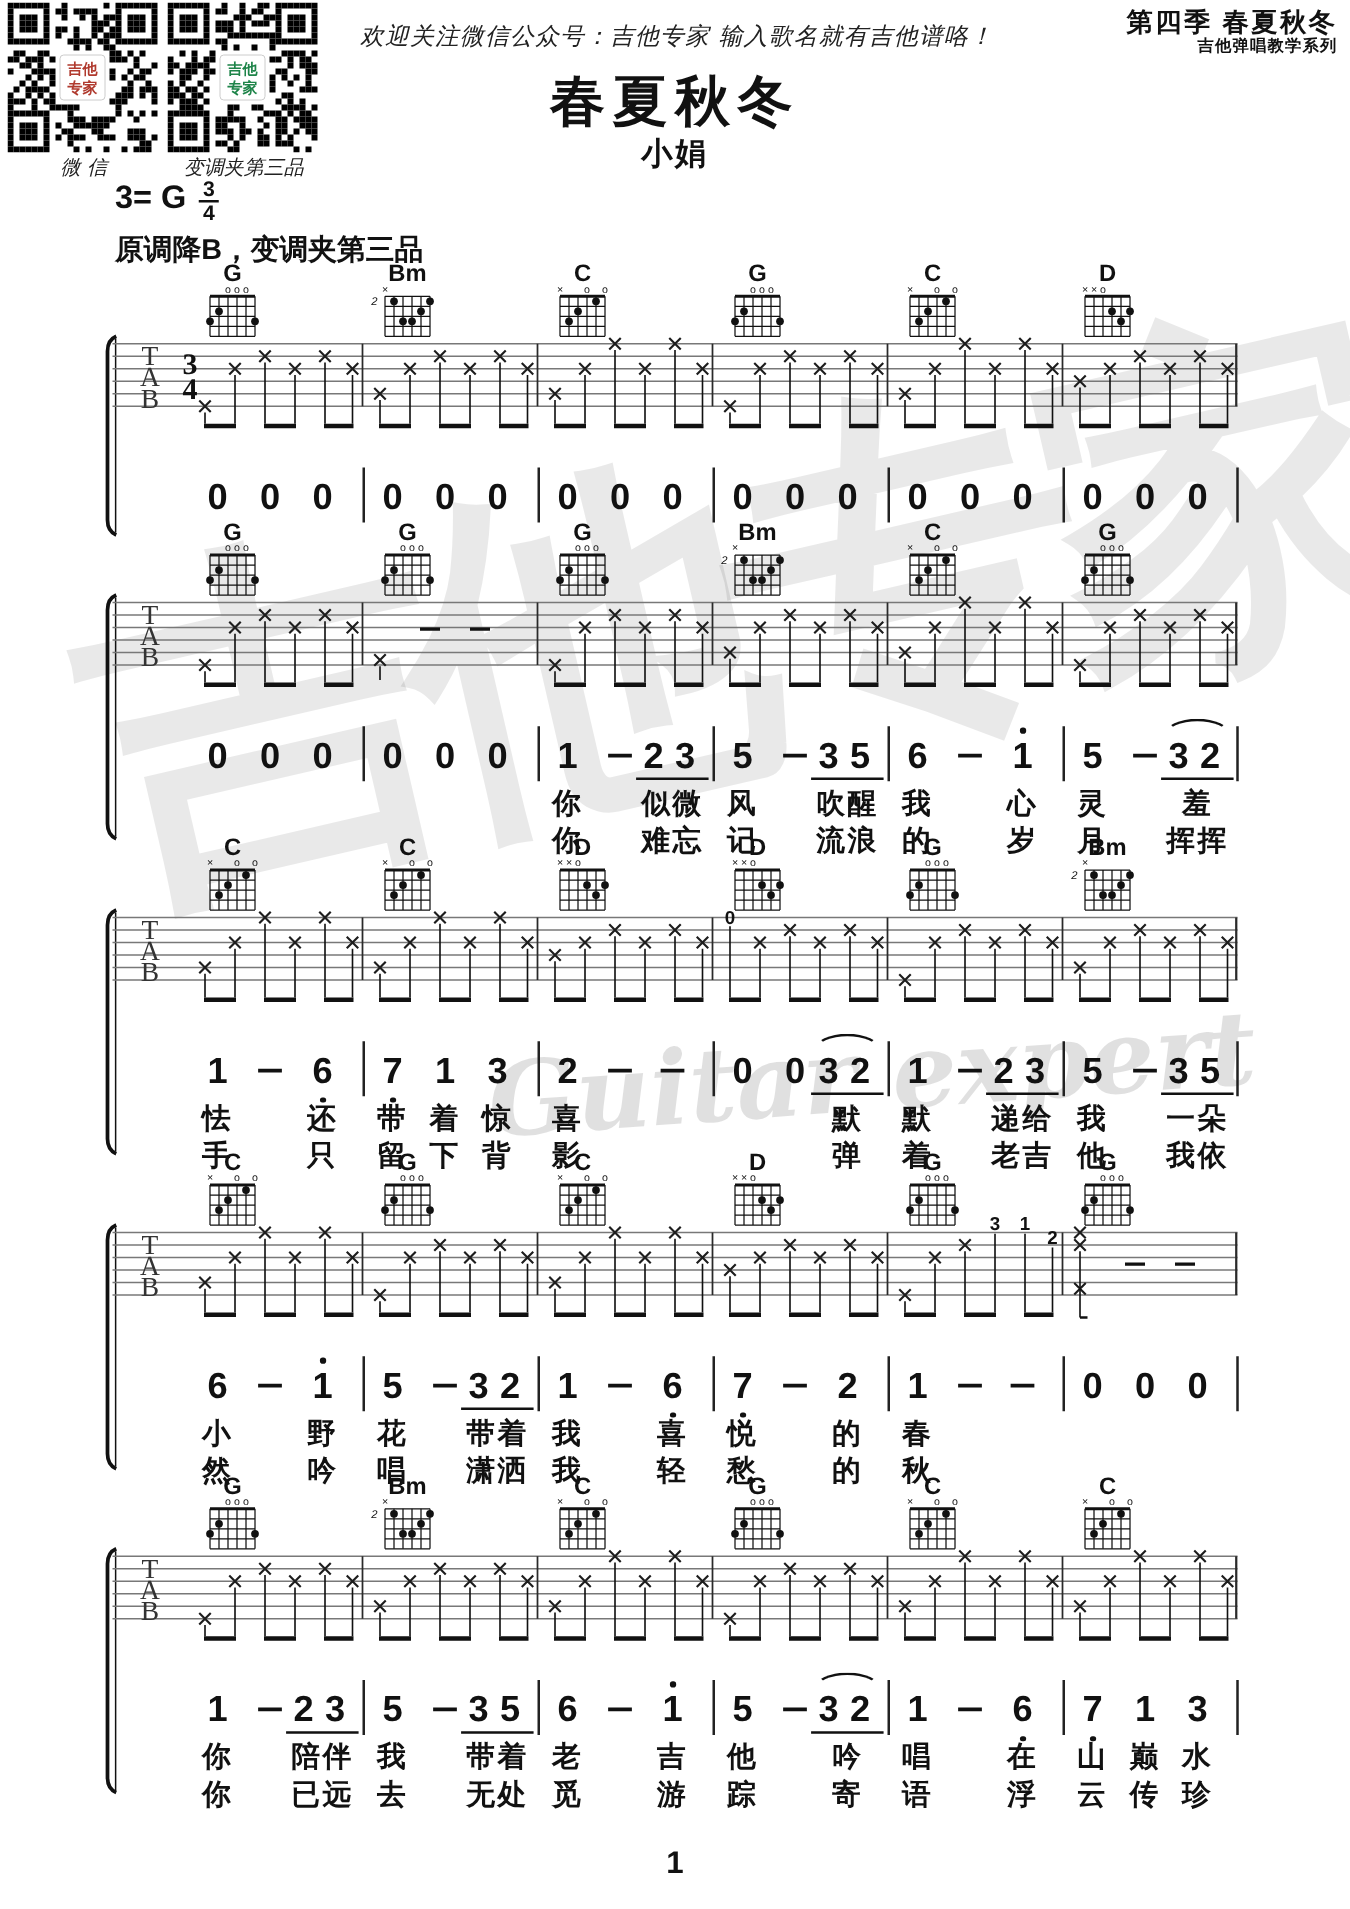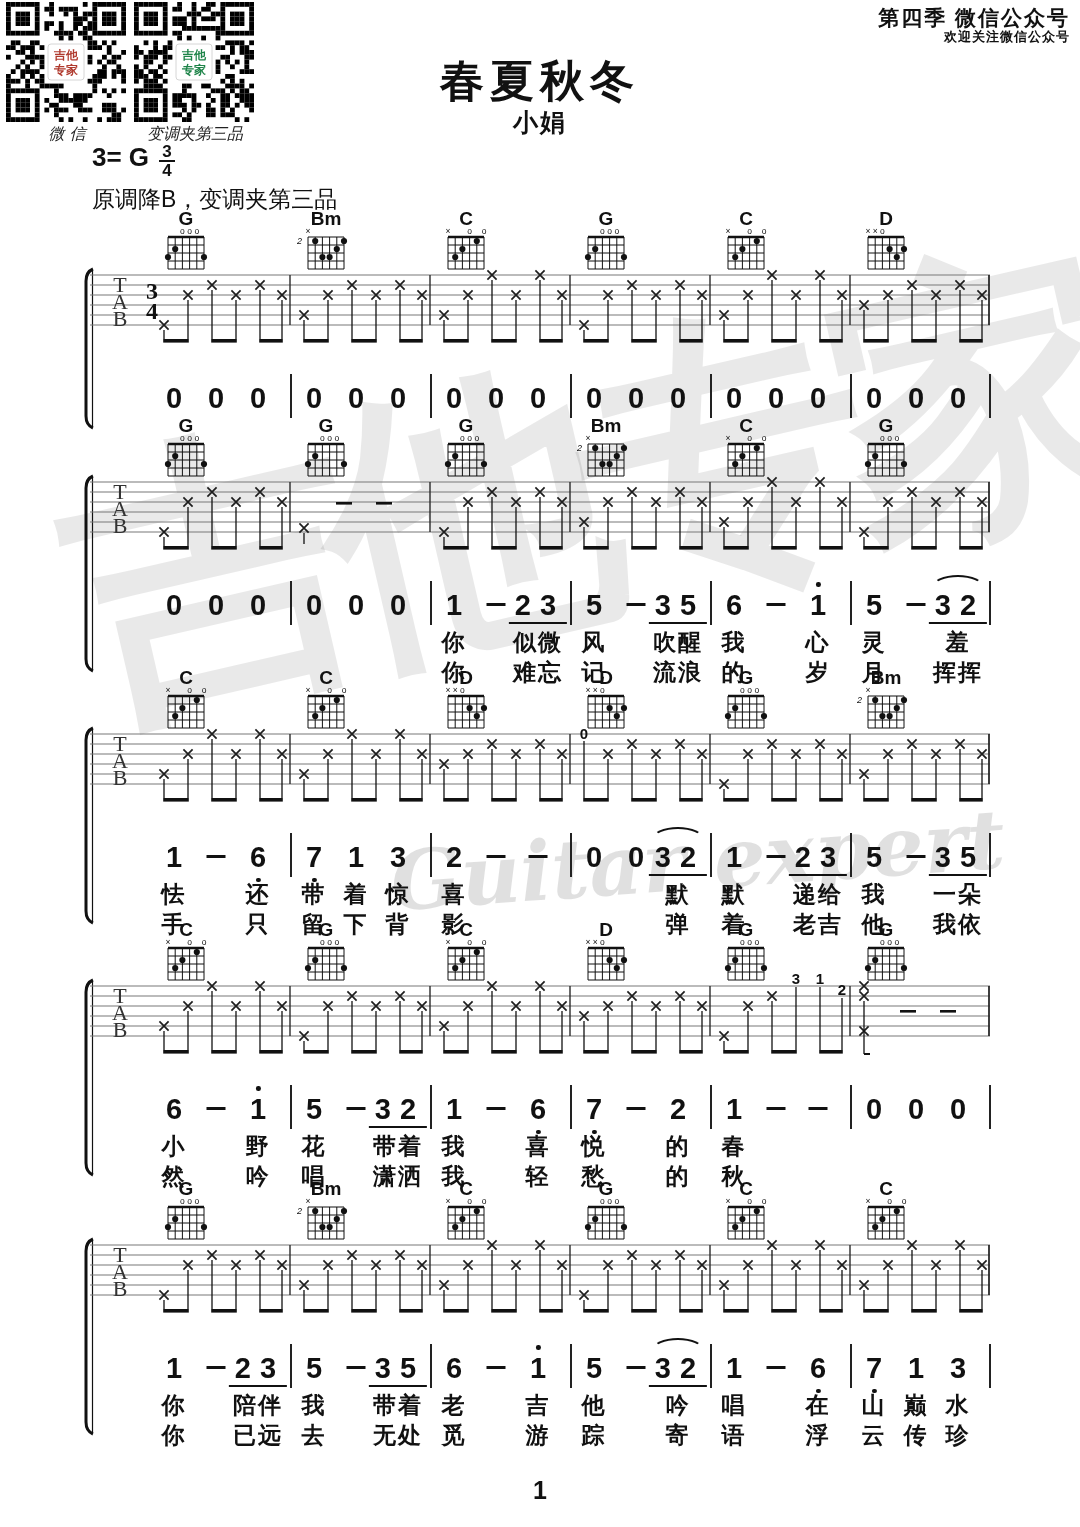--- a/index.html
+++ b/index.html
@@ -8,21 +8,21 @@
   .abs{position:absolute;}
   .script{font-family:"DejaVu Serif",serif;font-style:italic;}
   .banner{left:288px;top:16px;font-size:19px;letter-spacing:1px;color:#222;}
   .series1{right:10px;top:4px;font-size:21px;font-weight:bold;letter-spacing:2px;}
   .series2{right:10px;top:28px;font-size:13px;font-weight:bold;letter-spacing:1px;}
   .title{left:0;top:52px;width:1080px;text-align:center;font-size:44px;font-weight:900;letter-spacing:6px;}
   .artist{left:0;top:106px;width:1080px;text-align:center;font-size:25px;font-weight:600;letter-spacing:2px;}
   .keyline{left:92px;top:142px;font-size:26px;font-weight:600;}
   .frac{display:inline-block;vertical-align:-10px;margin-left:10px;text-align:center;font-size:17px;font-weight:bold;line-height:15px;}
   .frac .bar{display:block;width:16px;height:2px;background:#111;margin:1px auto;}
-  .tuning{left:92px;top:184px;font-size:23px;font-weight:normal;text-align:center;}
+  .tuning{left:92px;top:184px;font-size:23px;font-weight:bold;text-align:center;}
   .contact{right:95px;top:138px;text-align:right;font-size:21px;font-weight:bold;line-height:26px;}
   .qrlabel{position:absolute;top:122px;width:122px;text-align:center;font-size:16px;color:#222;
            font-family:"DejaVu Serif",serif;font-style:italic;}
   .wm-cn{left:30px;top:420px;width:1060px;font-size:290px;font-weight:bold;color:rgba(0,0,0,0.085);
          font-family:"DejaVu Serif",serif;white-space:nowrap;letter-spacing:-28px;
          transform:rotate(-13deg);transform-origin:left top;z-index:0;pointer-events:none;}
   .wm-en{left:390px;top:812px;font-size:82px;font-weight:bold;font-style:italic;color:rgba(0,0,0,0.12);
          font-family:"DejaVu Serif",serif;transform:rotate(-4deg);z-index:0;pointer-events:none;}
   .footer-page{left:0;top:1476px;width:1080px;text-align:center;font-size:25px;font-weight:600;}
   .footer-notice{left:0;top:1502px;width:1080px;text-align:center;font-size:17px;font-weight:bold;letter-spacing:2px;}
@@ -606,22 +606,23 @@
         <rect x="52.8" y="115.19999999999999" width="4.8" height="4.8" fill="#000"></rect>
         <rect x="100.8" y="115.19999999999999" width="4.8" height="4.8" fill="#000"></rect>
         <rect x="110.39999999999999" y="115.19999999999999" width="4.8" height="4.8" fill="#000"></rect>
         <rect x="42" y="42" width="36" height="36" fill="#fff" stroke="#ccc" stroke-width="0.8" rx="3"></rect>
         <text x="60" y="57" text-anchor="middle" font-size="12" fill="#1e8449" font-weight="bold">吉他</text>
         <text x="60" y="72" text-anchor="middle" font-size="12" fill="#1e8449" font-weight="bold">专家</text>
       </svg>
     <div class="qrlabel">变调夹第三品</div>
   </div>
 
-  <div class="abs series1">第四季 微信公众号</div>
-  <div class="abs series2">欢迎关注微信公众号</div>
+  <div class="abs banner script">欢迎关注微信公众号：吉他专家  输入歌名就有吉他谱咯！</div>
+  <div class="abs series1">第四季 春夏秋冬</div>
+  <div class="abs series2">吉他弹唱教学系列</div>
   <div class="abs artist">小娟</div>
   <div class="abs title">春夏秋冬</div>
   <div class="abs keyline">
     <span>3= G</span><span class="frac"><span>3</span><span class="bar"></span><span>4</span></span>
   </div>
   <div class="abs tuning">原调降B，变调夹第三品</div>
 
   <div class="abs wm-cn">吉他专家</div>
   <div class="abs wm-en">Guitar expert</div>
 

